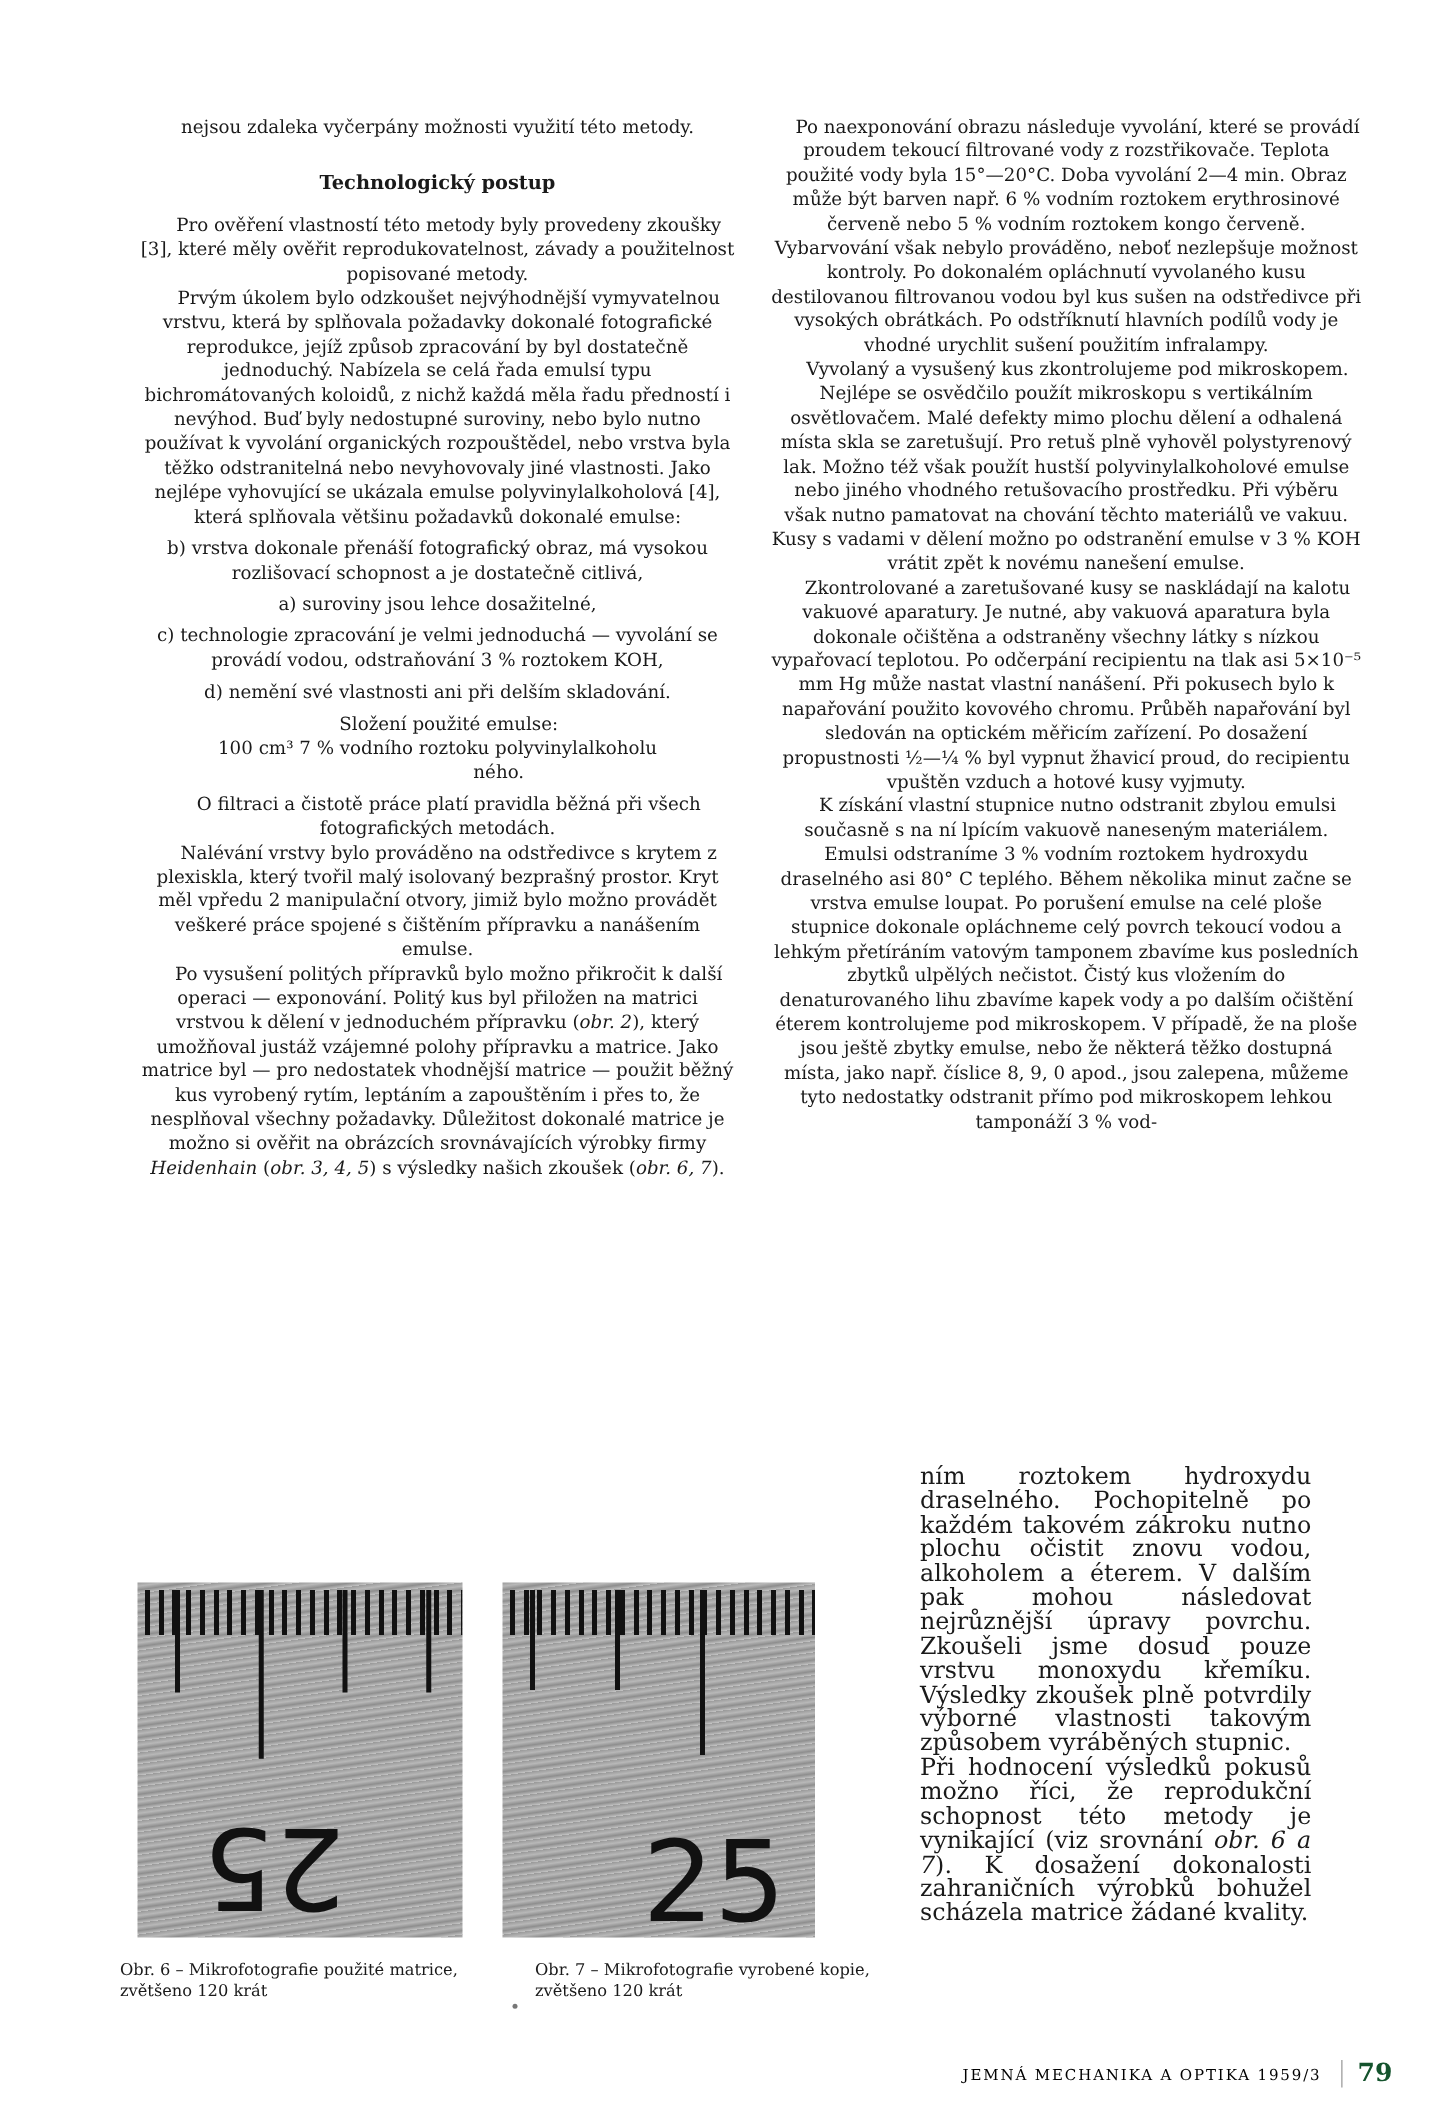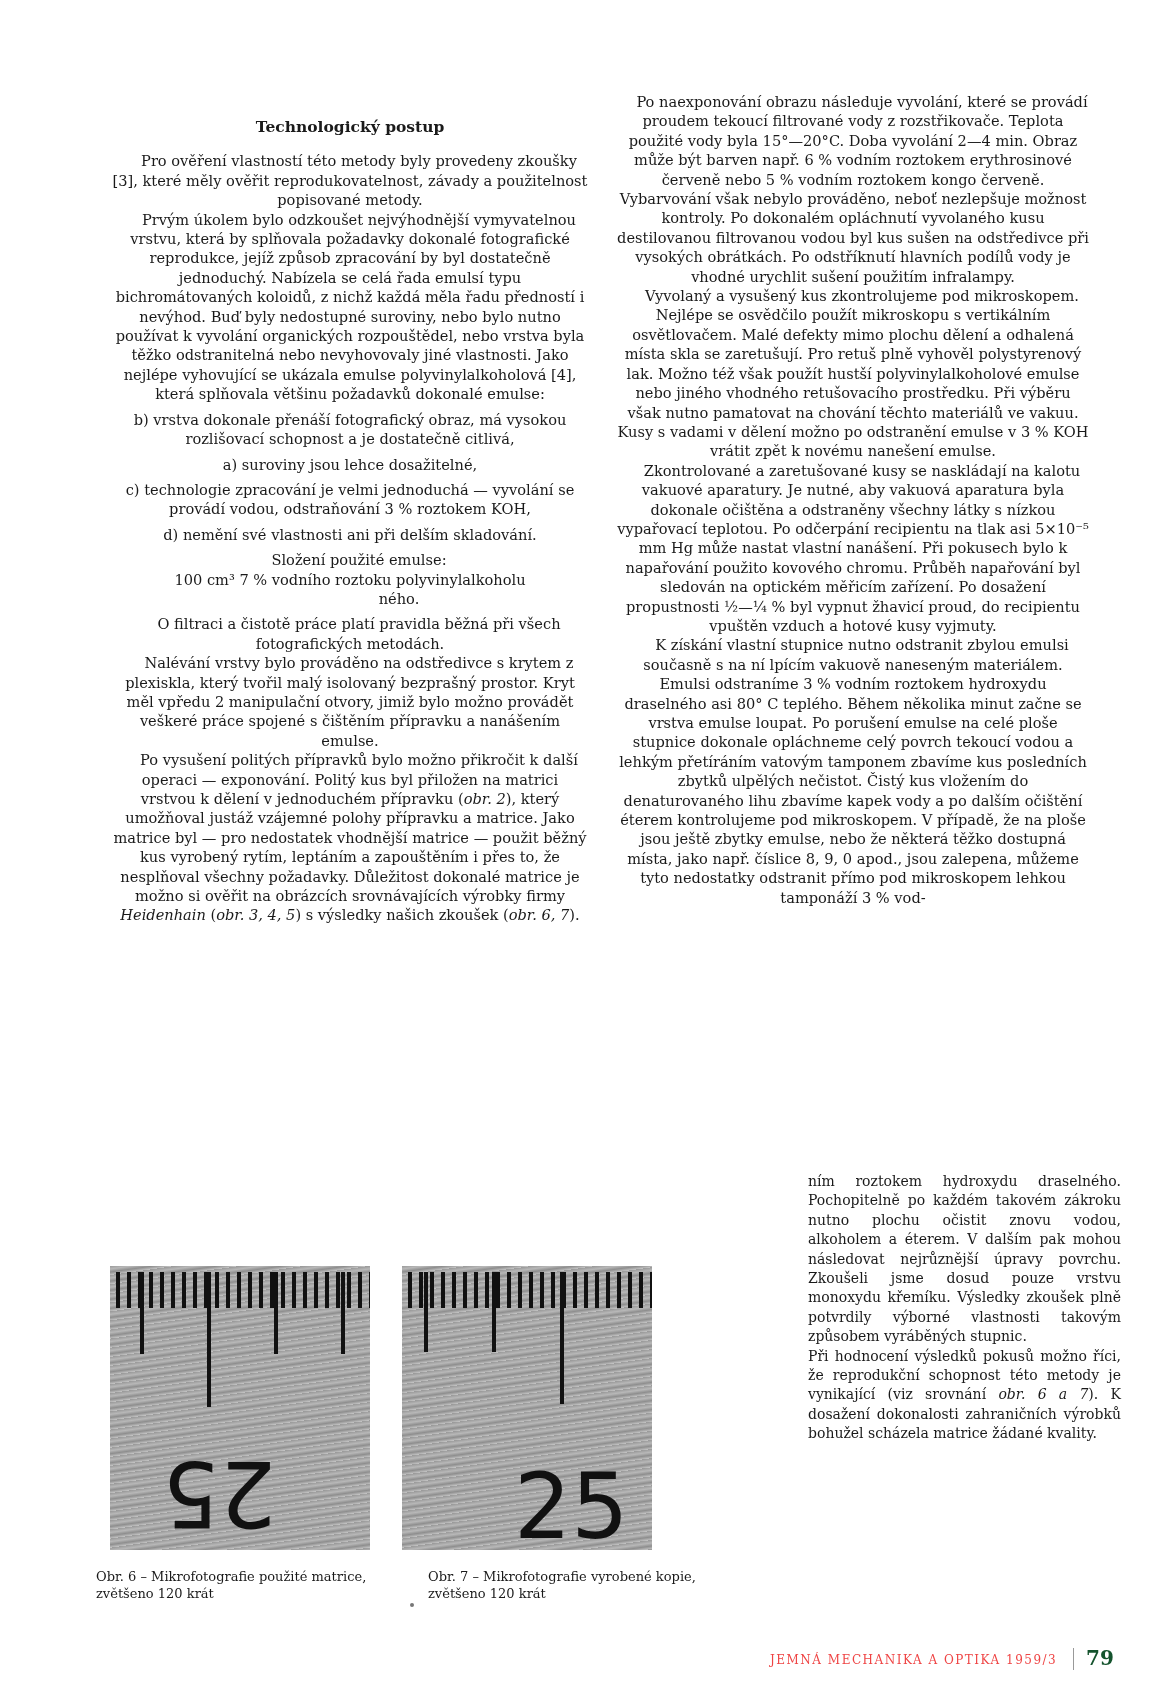--- a/index.html
+++ b/index.html
@@ -10,44 +10,45 @@
   .col-right { left: 617px; top: 92px; width: 472px; }
   .col p { margin: 0; text-indent: 0; text-align: center; }
   .col p.ind { text-indent: 18px; }
   .heading { text-align: center; font-weight: bold; font-size: 15.5px; margin: 25px 0 15px 0 !important; }
   .list-item { text-indent: 18px; margin-top: 6px !important; }
   .gap { margin-top: 6px !important; }
   .formula { margin: 0; text-align: left; }
   .formula.f2 { padding-left: 18px; }
   .formula.f3 { padding-left: 98px; }
   em { font-style: italic; }
-  .wrap-text { position: absolute; left: 808px; top: 1172px; width: 313px; font-size: 14px; line-height: 19.4px; text-align: justify; }
+  .wrap-text { position: absolute; left: 736px; top: 1172px; width: 313px; font-size: 19px; line-height: 19.4px; text-align: justify; }
   .wrap-text p { margin: 0; }
   .figure { position: absolute; top: 1266px; width: 260px; height: 284px; overflow: hidden;
             background: repeating-linear-gradient(172deg, #9a9a9a 0px, #b8b8b8 3px, #8e8e8e 6px, #c2c2c2 9px); }
   .fig6 { left: 110px; }
   .fig7 { left: 402px; width: 250px; }
   .ticks { position: absolute; top: 6px; left: 6px; right: 0; height: 36px;
            background: repeating-linear-gradient(90deg, #111 0px, #111 4px, transparent 4px, transparent 11px); }
   .longtick { position: absolute; background: #111; width: 4px; top: 6px; }
   .fig-num { position: absolute; font-family: "DejaVu Sans", "Liberation Sans", sans-serif; font-size: 90px; color: #111; line-height: 1; }
   .fig6 .fig-num { left: 52px; top: 182px; transform: rotate(180deg); }
   .fig7 .fig-num { left: 112px; top: 196px; }
   .caption { position: absolute; top: 1568px; font-size: 13px; line-height: 17px; text-align: left; }
   .cap6 { left: 96px; width: 330px; }
   .cap7 { left: 428px; width: 330px; }
-  .footer { position: absolute; top: 1653px; left: 770px; font-family: "DejaVu Serif", serif; font-size: 12px; letter-spacing: 1.5px; color: #ef4444; }
+  .footer { position: absolute; top: 1653px; left: 770px; font-family: "DejaVu Serif", serif; font-size: 12px; letter-spacing: 1.5px; color: #000000; }
   .footer-sep { position: absolute; top: 1648px; left: 1073px; width: 1px; height: 22px; background: #999; }
   .page-num { position: absolute; top: 1646px; left: 1086px; font-size: 20px; font-weight: bold; color: #14532d; }
   .dot { position: absolute; left: 410px; top: 1603px; width: 4px; height: 4px; border-radius: 2px; background: #777; }
 </style>
 </head>
 <body>
 
 <div class="col col-left">
+  <p>nejsou zdaleka vyčerpány možnosti využití této metody.</p>
   <p class="heading">Technologický postup</p>
   <p class="ind">Pro ověření vlastností této metody byly provedeny zkoušky [3], které měly ověřit reprodukovatelnost, závady a použitelnost popisované metody.</p>
   <p class="ind">Prvým úkolem bylo odzkoušet nejvýhodnější vymyvatelnou vrstvu, která by splňovala požadavky dokonalé fotografické reprodukce, jejíž způsob zpracování by byl dostatečně jednoduchý. Nabízela se celá řada emulsí typu bichromátovaných koloidů, z nichž každá měla řadu předností i nevýhod. Buď byly nedostupné suroviny, nebo bylo nutno používat k vyvolání organických rozpouštědel, nebo vrstva byla těžko odstranitelná nebo nevyhovovaly jiné vlastnosti. Jako nejlépe vyhovující se ukázala emulse polyvinylalkoholová [4], která splňovala většinu požadavků dokonalé emulse:</p>
   <p class="list-item">b) vrstva dokonale přenáší fotografický obraz, má vysokou rozlišovací schopnost a je dostatečně citlivá,</p>
   <p class="list-item">a) suroviny jsou lehce dosažitelné,</p>
   <p class="list-item">c) technologie zpracování je velmi jednoduchá — vyvolání se provádí vodou, odstraňování 3 % roztokem KOH,</p>
   <p class="list-item">d) nemění své vlastnosti ani při delším skladování.</p>
   <p class="ind gap">Složení použité emulse:</p>
   <p class="formula">100 cm³   7 % vodního roztoku polyvinylalkoholu</p>
   <p class="formula f3">ného.</p>

